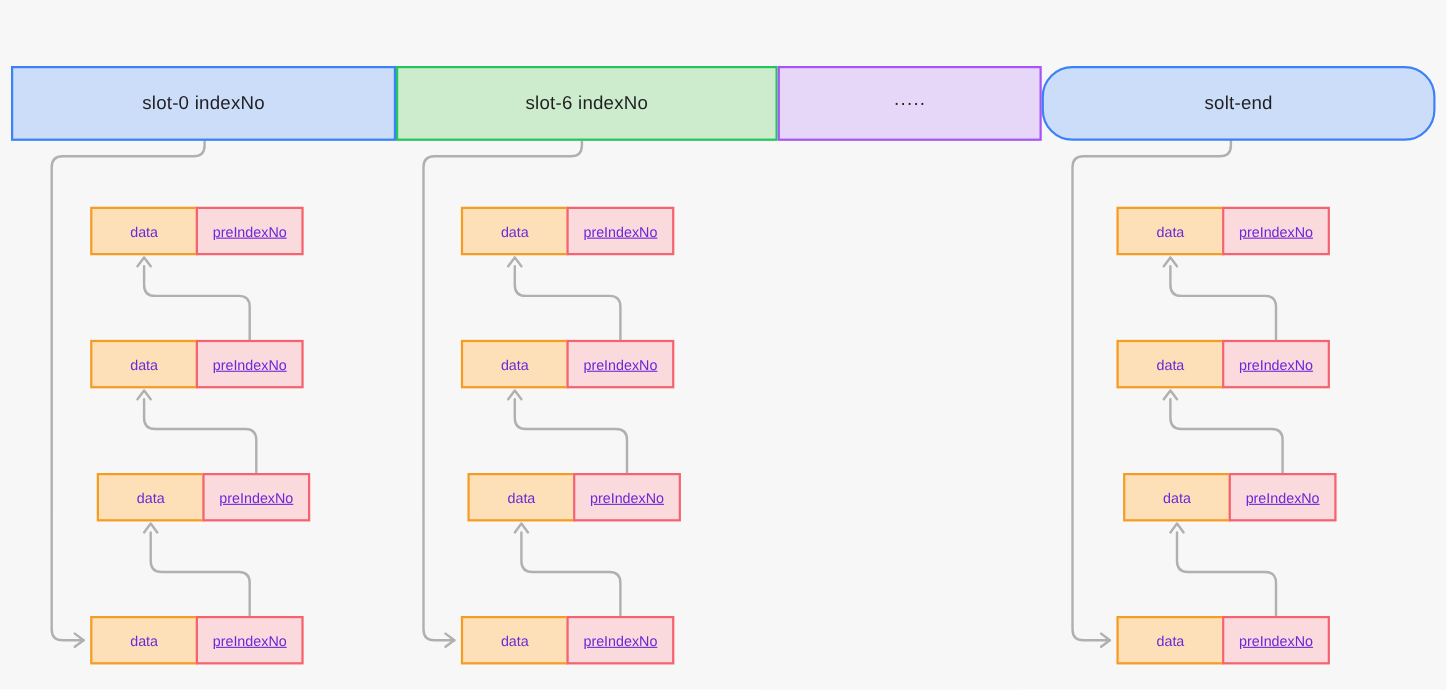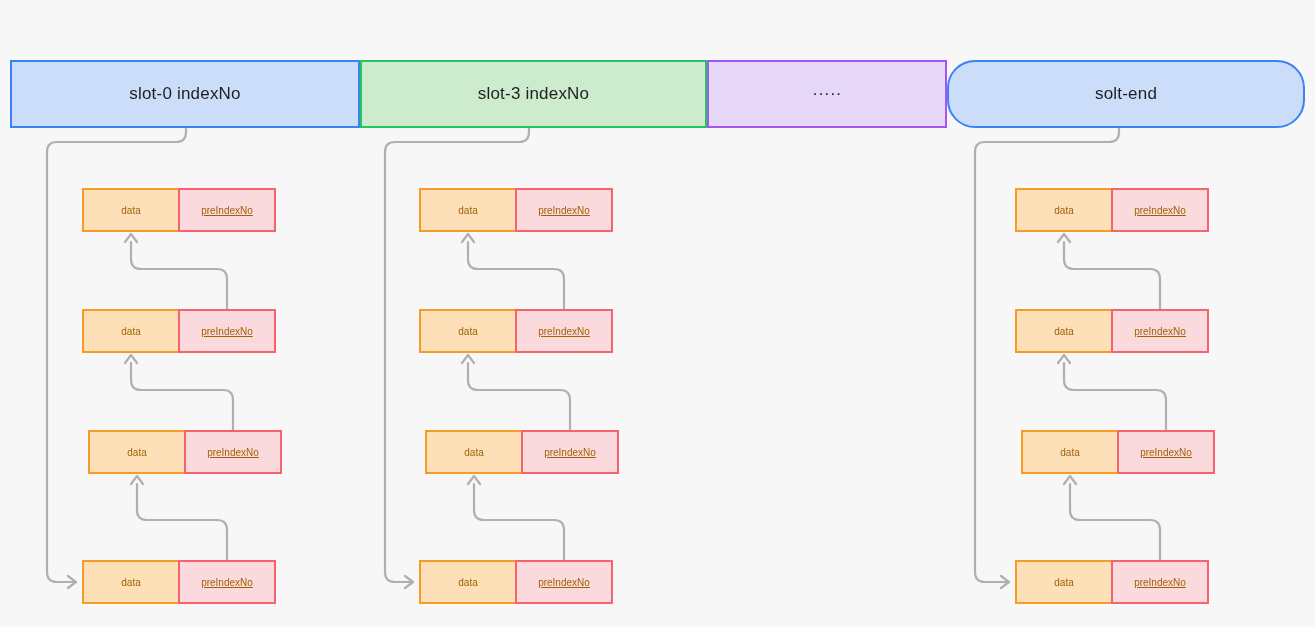--- a/index.html
+++ b/index.html
@@ -41,22 +41,22 @@
     display: flex;
     align-items: stretch;
   }
   .cell {
     box-sizing: border-box;
     border-style: solid;
     border-width: 2px;
     display: flex;
     align-items: center;
     justify-content: center;
-    font-size: 10px;
-    color: #a16207;
+    font-size: 13px;
+    color: #6d28d9;
   }
   .cell-data {
     width: 98px;
     background: #fde0b8;
     border-color: #f59c24;
   }
   .cell-pre {
     width: 98px;
     background: #fbdadd;
     border-color: #f4636e;
@@ -117,21 +117,21 @@
       <path d="M1058,363 L1064,355 L1070,363" class="wire-head"></path>
       <path d="M1160,309 L1160,279 Q1160,269 1150,269 L1074,269 Q1064,269 1064,259 L1064,242" class="wire"></path>
       <path d="M1058,242 L1064,234 L1070,242" class="wire-head"></path>
     </svg>
 
   <div id="slot-layer">
       <div class="slot" style="left: 10px; width: 350px; background: rgb(204, 221, 250); border-color: rgb(59, 130, 246);">
         <span>slot-0 indexNo</span>
       </div>
       <div class="slot" style="left: 360px; width: 347px; background: rgb(205, 236, 205); border-color: rgb(34, 197, 94);">
-        <span>slot-3 indexNo</span>
+        <span>slot-6 indexNo</span>
       </div>
       <div class="slot" style="left: 707px; width: 240px; background: rgb(230, 214, 247); border-color: rgb(168, 85, 247);">
         <span>·····</span>
       </div>
       <div class="slot" style="left: 947px; width: 358px; background: rgb(204, 221, 250); border-color: rgb(59, 130, 246); border-radius: 28px;">
         <span>solt-end</span>
       </div>
     </div>
   <div id="node-layer">
       <div class="node" style="left: 82px; top: 188px;">

